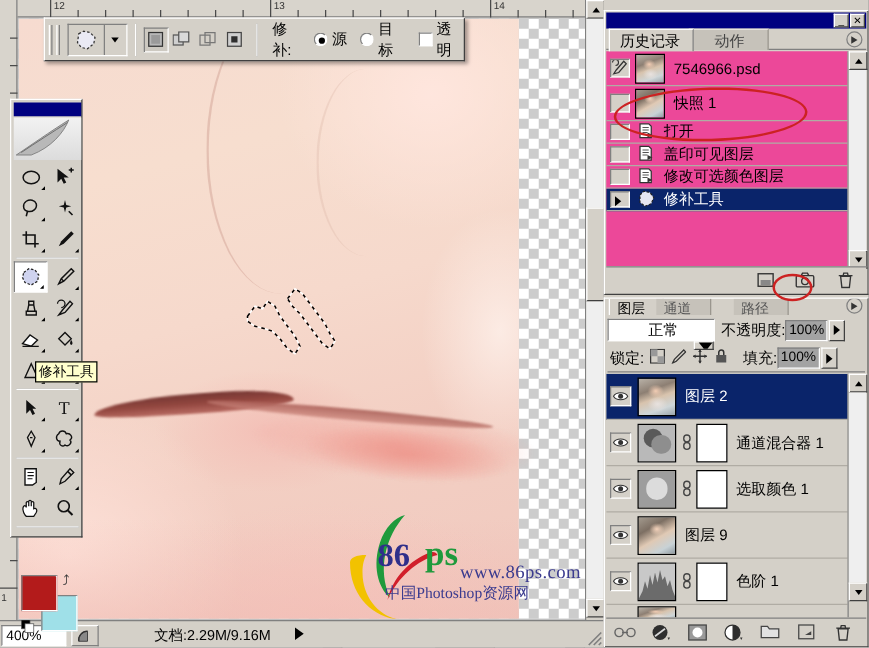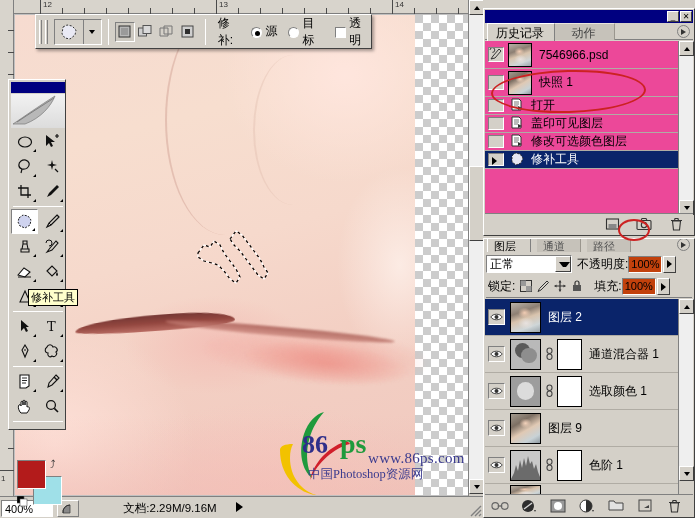--- a/index.html
+++ b/index.html
@@ -172,26 +172,26 @@
   #layers-panel{ position:absolute; left:0px; top:238px; width:212px; height:280px; background:#d4d0c8;
      border:1px solid; border-color:#fff #404040 #404040 #fff; overflow:hidden;}
   .lp-tabs{ position:absolute; left:1px; top:0px; right:1px; height:13px; overflow:hidden; }
   .lp-tab{ position:absolute; top:0; height:14px; padding:0px 6px; font-size:11px; color:#000; }
   .lp-tab.active{ border-left:1px solid #fff; border-right:1px solid #808080; background:#d4d0c8; }
   .lp-tab.inactive{ background:#c6c2ba; border-right:1px solid #9a968e; color:#555; }
   .lp-row1{ position:absolute; left:2px; top:14px; right:2px; height:22px; display:flex; align-items:center; }
   .lp-row2{ position:absolute; left:2px; top:37px; right:2px; height:22px; display:flex; align-items:center;
      border-bottom:1px solid #808080; }
   .blend-sel{ width:86px; height:18px; background:#fff; border:1px solid;
-     border-color:#808080 #fff #fff #808080; display:flex; align-items:center; }
+     border-color:#808080 #fff #fff #808080; display:flex; align-items:center;flex-direction:column; }
   .blend-sel span{ padding-left:3px; font-size:12px; }
   .blend-arrow{ margin-left:auto; width:16px; height:16px; background:#d4d0c8;
      border:1px solid; border-color:#fff #404040 #404040 #fff; display:flex; align-items:center; justify-content:center; }
   .sm-label{ font-size:12px; margin-left:5px; }
-  .num-field{ width:34px; height:17px; background:#c2410c; border:1px solid;
+  .num-field{ width:34px; height:17px; background:#a3a3a3; border:1px solid;
      border-color:#808080 #fff #fff #808080; font-size:11px; text-align:left; padding-left:2px; padding-top:1px; }
   .spin{ width:13px; height:17px; margin-left:1px; background:#d4d0c8;
      border:1px solid; border-color:#fff #404040 #404040 #fff; display:flex; align-items:center; justify-content:center; }
   .lp-list{ position:absolute; left:1px; top:60px; width:195px; bottom:23px; overflow:hidden; background:#d4d0c8; }
   .layer-row{ position:relative; height:37px; display:flex; align-items:center; border-bottom:1px solid #b0aca4; }
   .layer-row.sel{ background:#0a246a; color:#fff; }
   .eye{ width:17px; height:16px; margin-left:3px; flex:none; display:flex; align-items:center; justify-content:center;
      background:#d4d0c8; border:1px solid; border-color:#808080 #fff #fff #808080; }
   .lthumb{ width:31px; height:31px; margin-left:5px; flex:none; border:1px solid #000; overflow:hidden; background:#fff;}
   .link-ic{ width:11px; height:16px; margin-left:3px; flex:none; display:flex; align-items:center; justify-content:center;}
@@ -711,21 +711,21 @@
               <path d="M2.5 4 H10.5 L9.5 13 H3.5 Z" fill="none" stroke="#333" stroke-width="1.1"></path>
               <path d="M1 3.5 H12 M4.5 3.5 L5 1.5 H8 L8.5 3.5" fill="none" stroke="#333" stroke-width="1.1"></path>
             </svg>
         </div>
       </div>
     </div>
 
     <div id="layers-panel">
       <div class="lp-tabs">
         <div class="lp-tab active" style="left:2px;width:44px;">图层</div>
-        <div class="lp-tab inactive" style="left:52px;width:44px;">通道</div>
+        <div class="lp-tab inactive" style="left:40px;width:44px;">通道</div>
         <div class="lp-tab inactive" style="left:102px;width:44px;">路径</div>
         <div class="pal-menu" style="top:-1px;">
           <div class="arw" style="position:relative;border-top:3px solid transparent;border-bottom:3px solid transparent;border-left:5px solid #333;"></div>
         </div>
       </div>
 
       <div class="lp-row1">
         <div class="blend-sel">
           <span>正常</span>
           <span class="blend-arrow">

